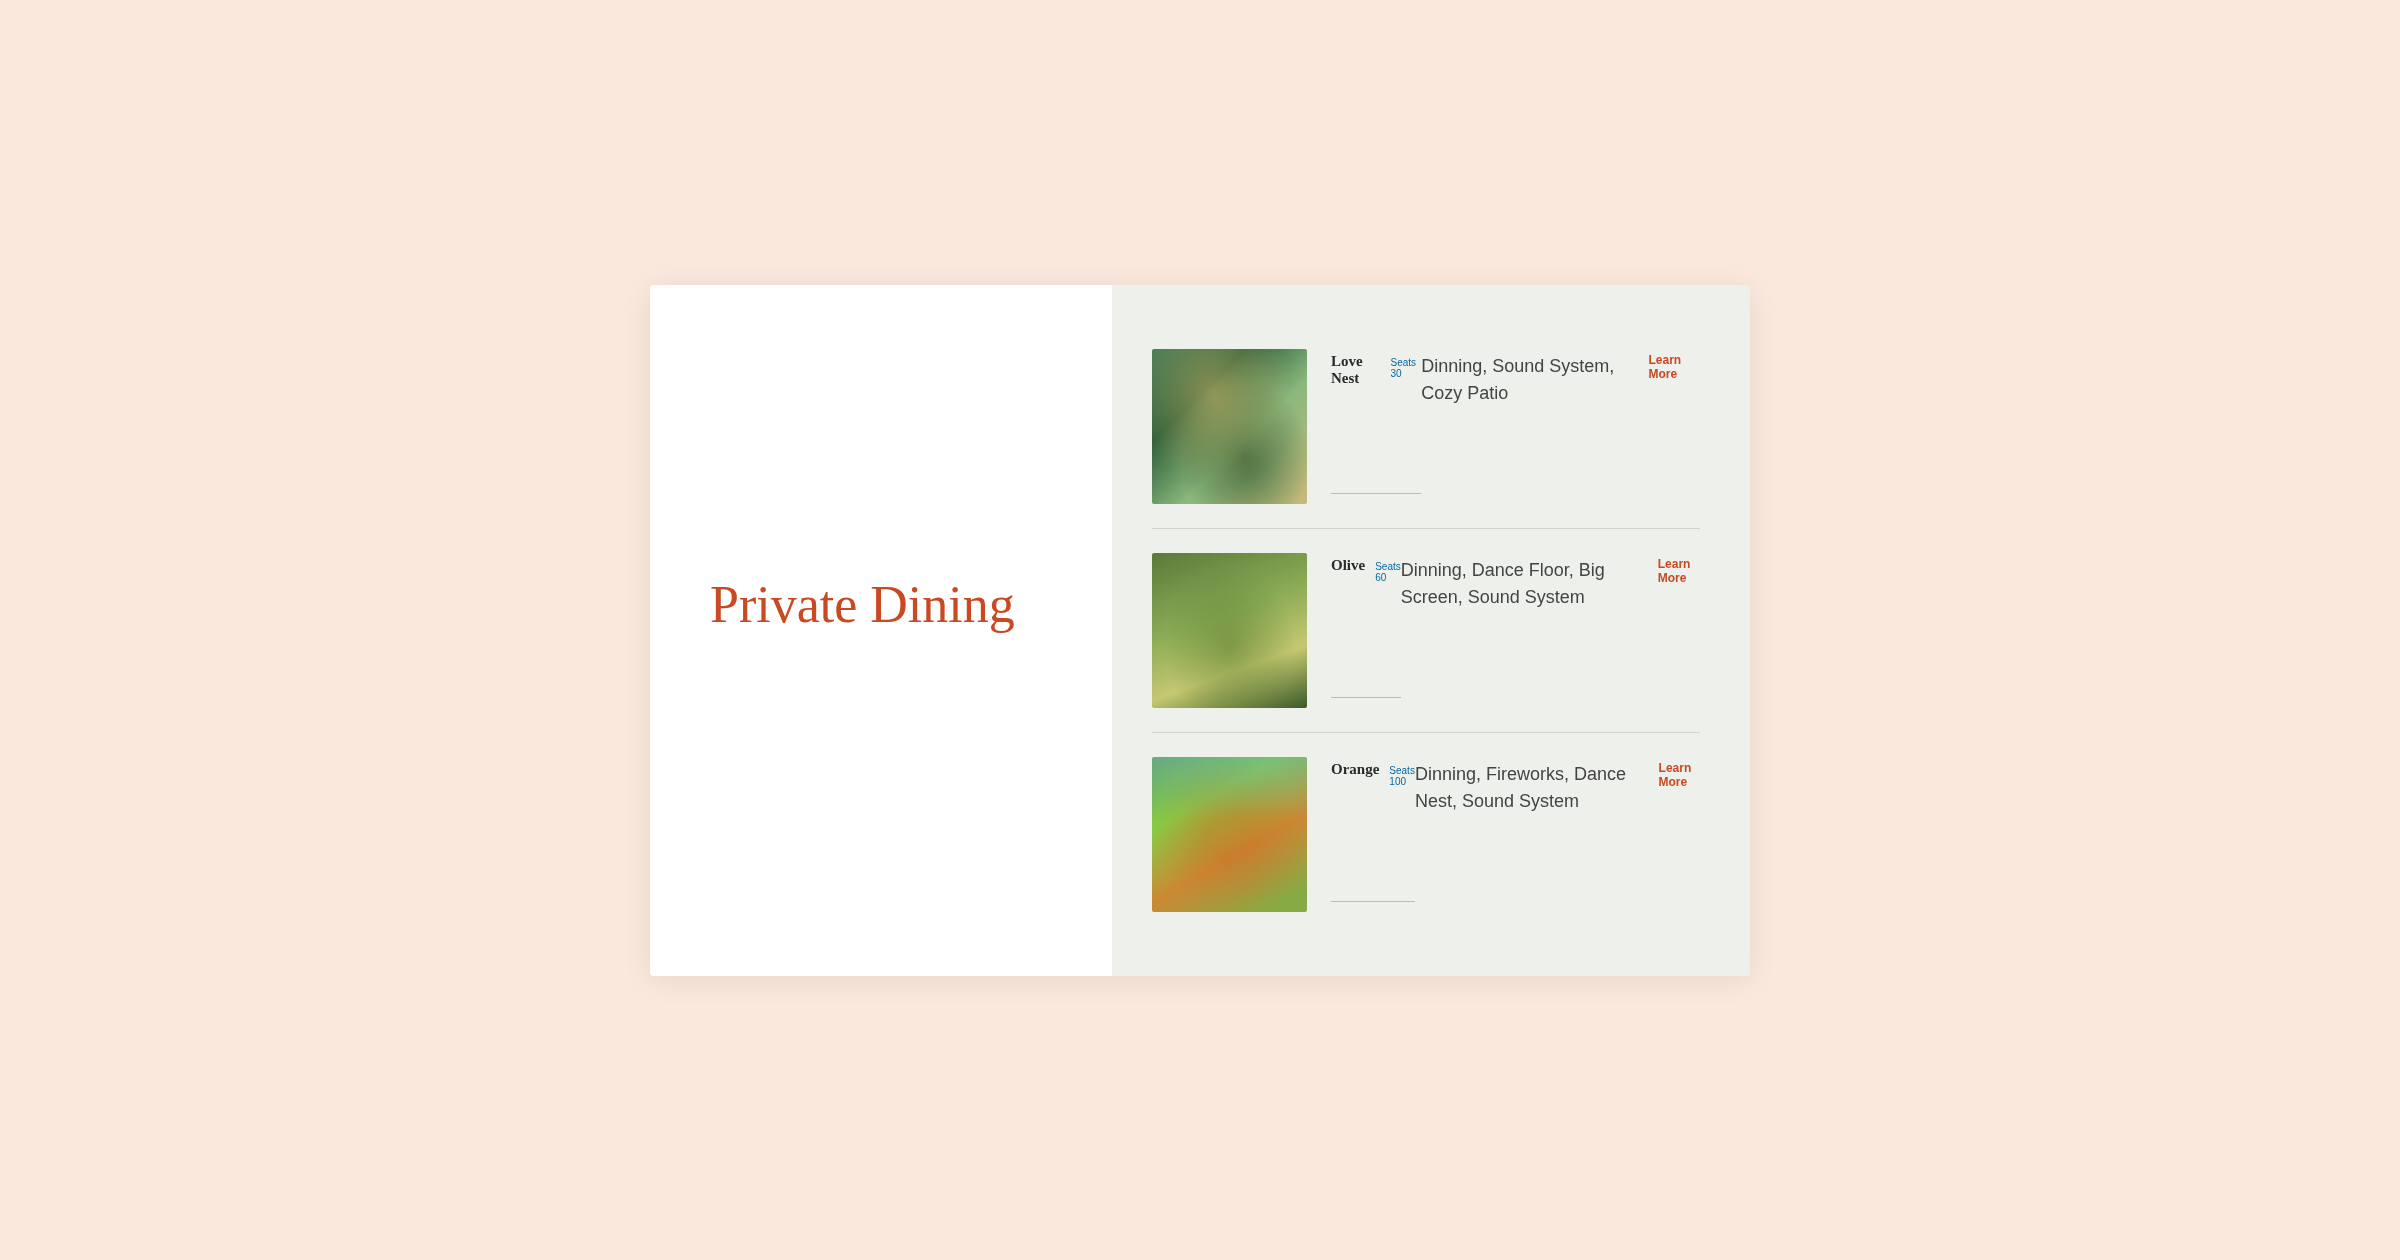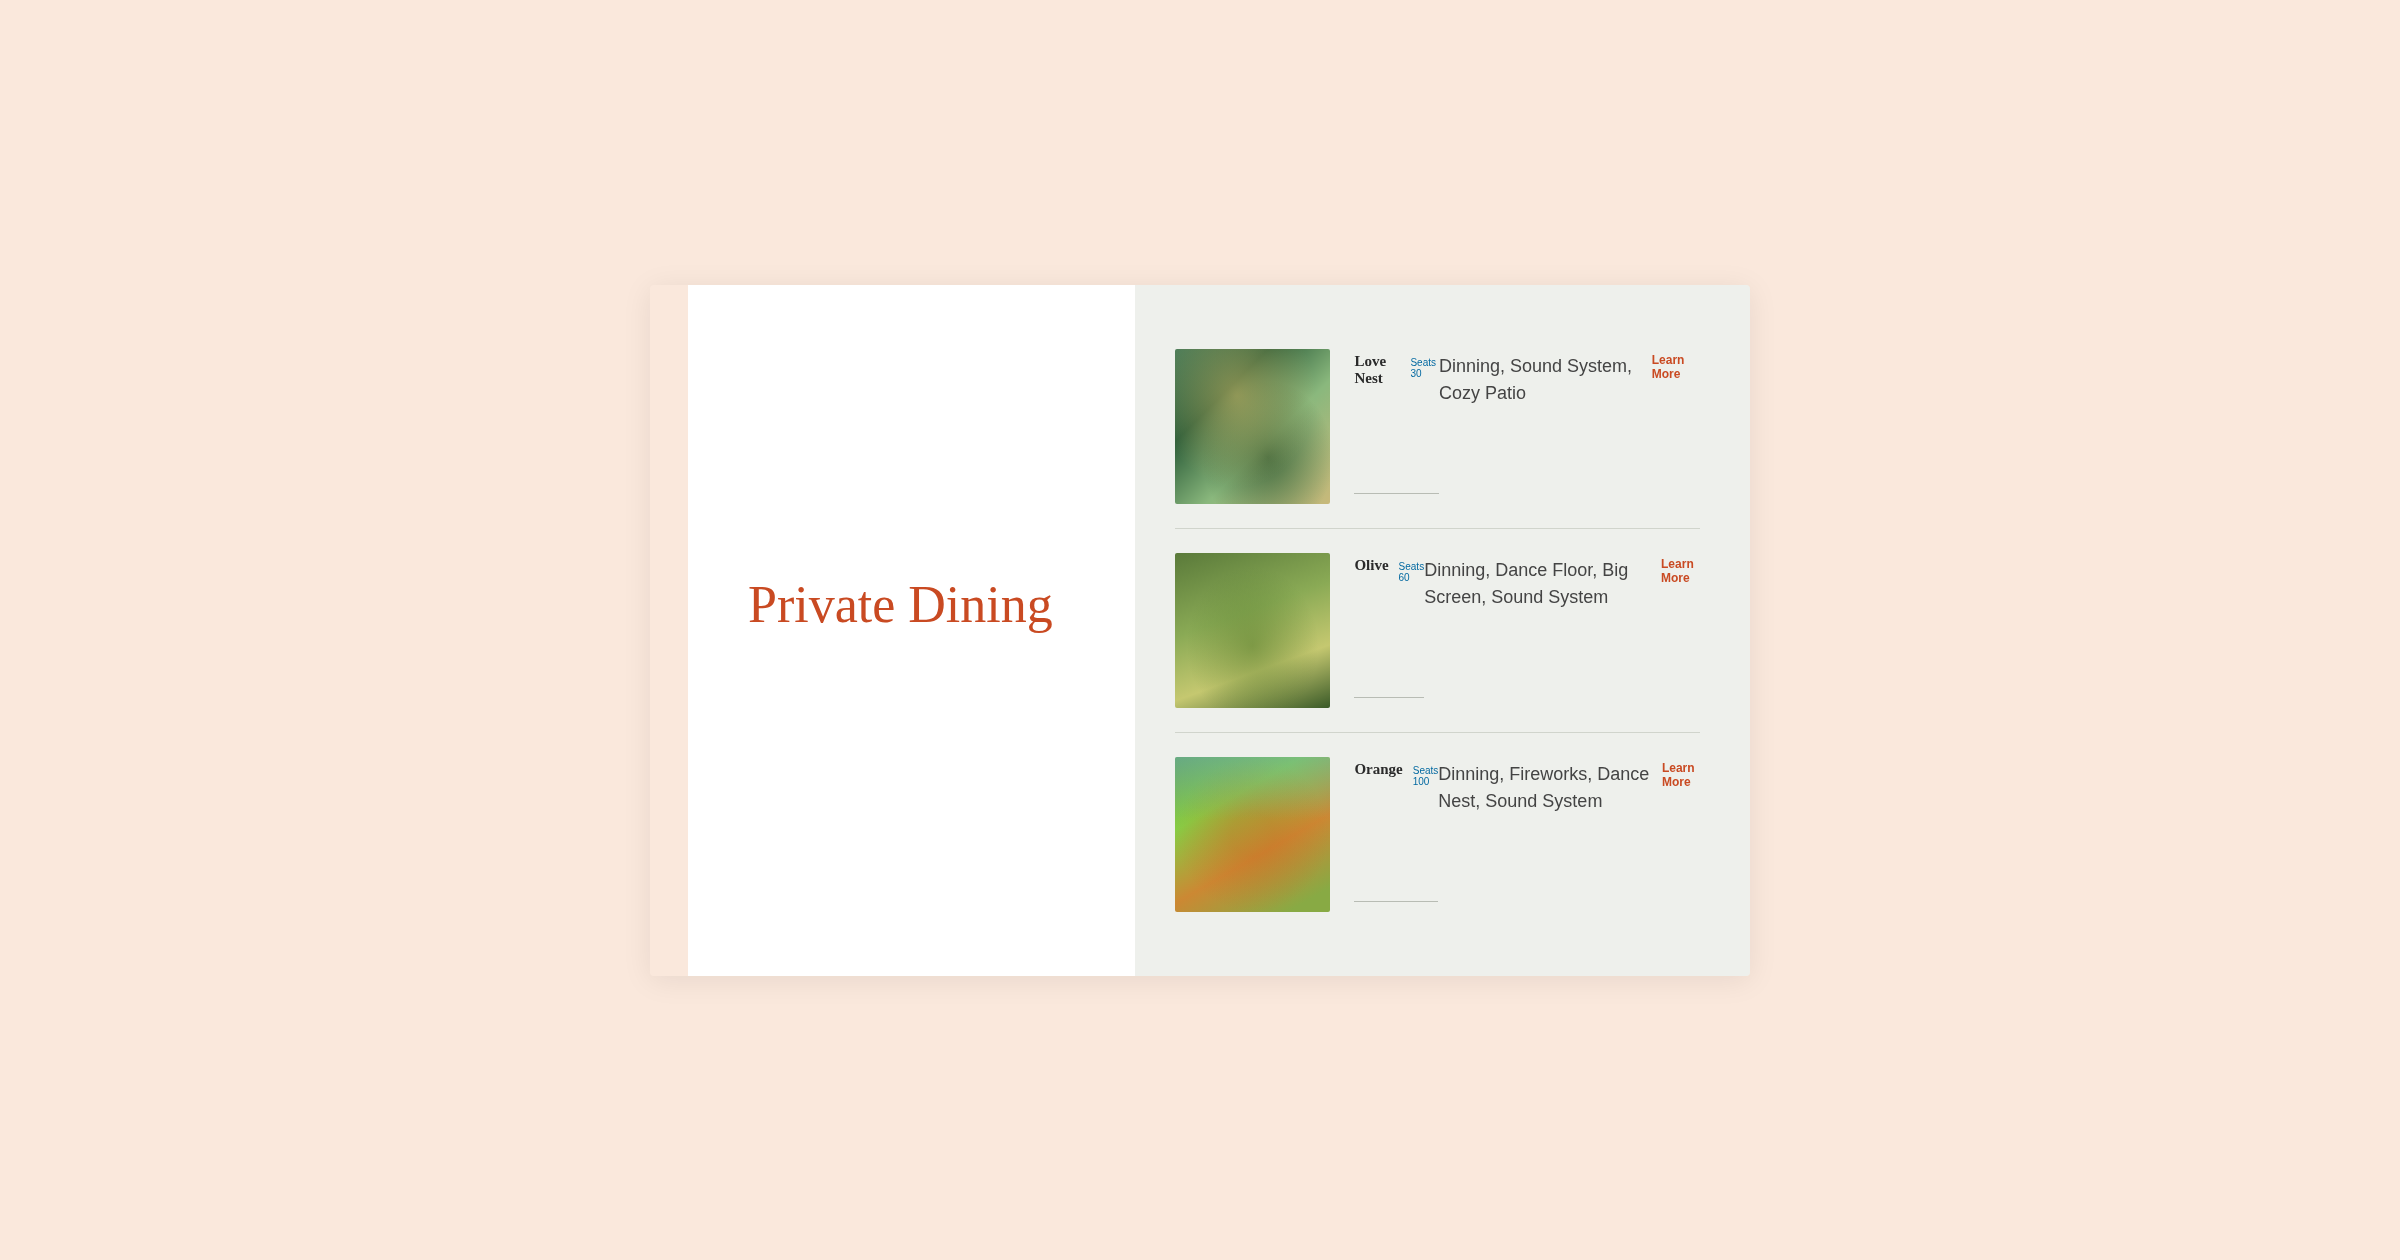--- a/index.html
+++ b/index.html
@@ -23,21 +23,20 @@
     }
 
     
     .left-panel {
       background: #ffffff;
       width: 42%;
       padding: 60px 60px 60px 60px;
       display: flex;
       flex-direction: column;
       justify-content: center;
-      margin-left: 38px;
     }
 
     .page-title {
       font-size: 52px;
       color: #c94a22;
       font-weight: normal;
       line-height: 1.1;
       margin-bottom: 50px;
       font-family: Georgia, serif;
     }

